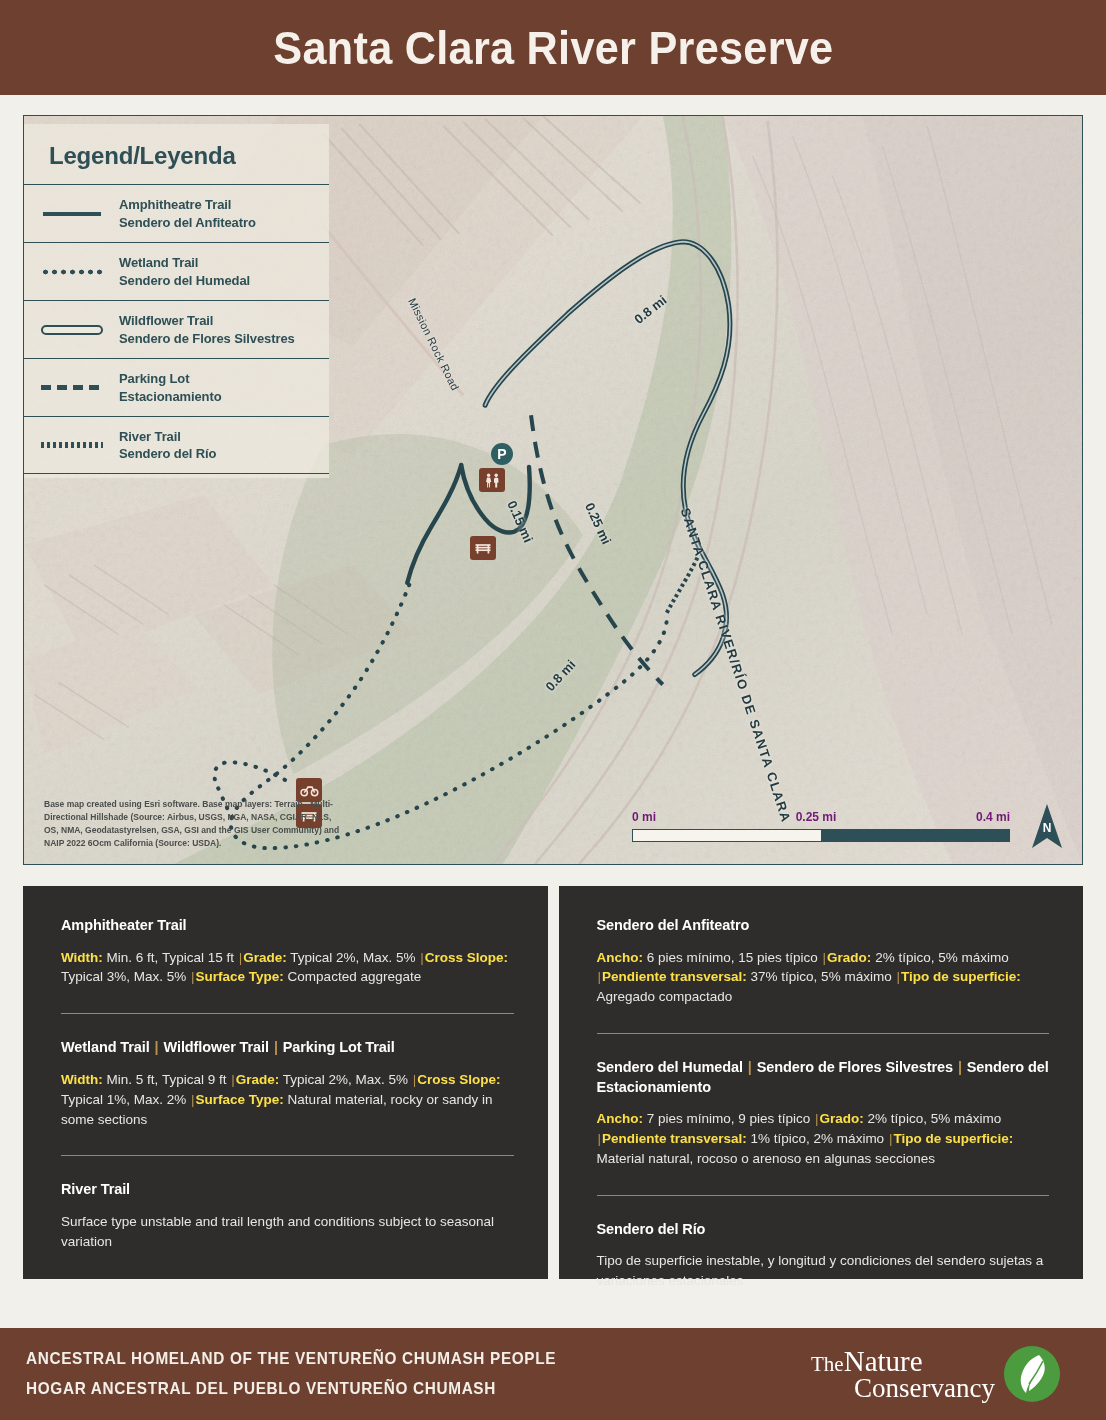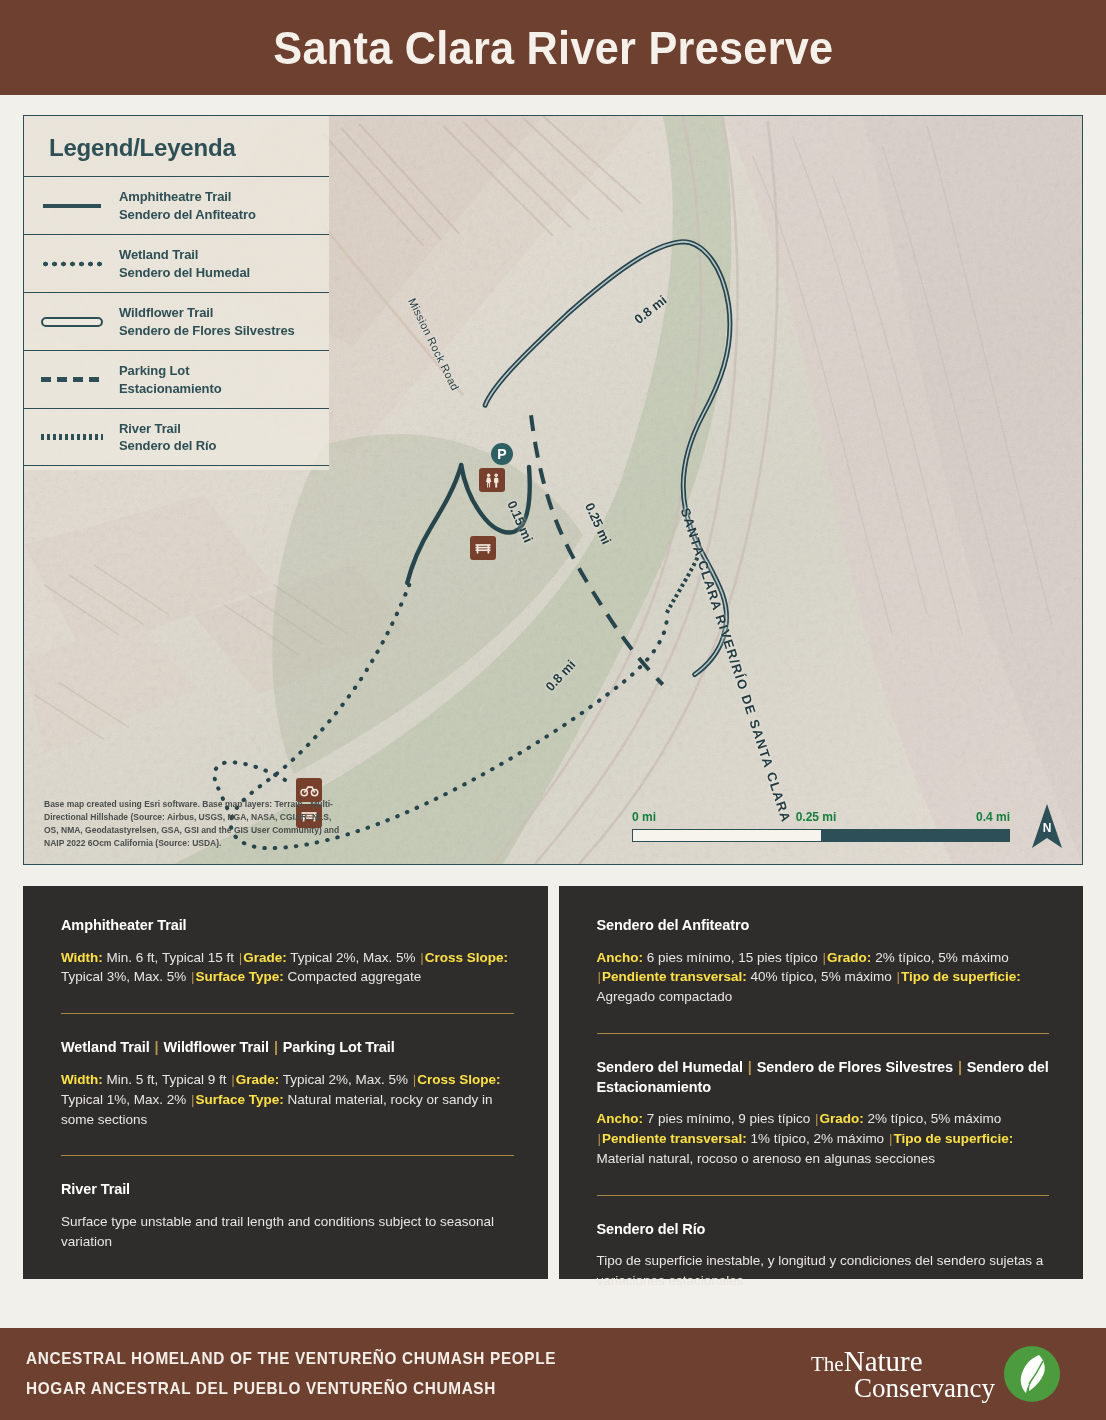--- a/index.html
+++ b/index.html
@@ -35,21 +35,21 @@
     border: 1.5px solid #2d4f55;
     overflow: hidden;
     background: #e9e4da;
   }
   .map-canvas { position: absolute; inset: 0; }
   .map-canvas svg { display: block; width: 100%; height: 100%; }
 
   
   .legend {
     position: absolute;
-    left: 0; top: 0;
+    left: 0; top: 8px;
     width: 305px;
     padding: 18px 0 4px 0;
     background: rgba(238,233,223,0.74);
   }
   .legend-title {
     font-size: 24px;
     font-weight: bold;
     color: #2d4f55;
     padding: 0 0 14px 25px;
     letter-spacing: -0.2px;
@@ -154,21 +154,21 @@
     font-size: 8.5px;
     line-height: 1.52;
     color: #4a4e4c;
     font-weight: bold;
   }
 
   
   .scalebar { position: absolute; right: 72px; bottom: 22px; width: 378px; }
   .scale-nums {
     display: flex; justify-content: space-between;
-    font-size: 12px; font-weight: bold; color: #15803d;
+    font-size: 12px; font-weight: bold; color: #701a75;
     margin-bottom: 5px;
   }
   .scale-bar-track {
     display: flex; height: 13px;
     border: 1.2px solid #2d4f55;
   }
   .scale-seg-light { flex: 1; background: #f7f4ee; }
   .scale-seg-dark { flex: 1; background: #2d5058; }
   .north {
     position: absolute; right: 18px; bottom: 14px;
@@ -518,21 +518,21 @@
     <div class="panel-block">
       <div class="sect-title">River Trail</div>
       <div class="sect-body">Surface type unstable and trail length and conditions subject to seasonal variation</div>
     </div>
   </div>
 
   <div class="panel">
     <div class="panel-block">
       <div class="sect-title">Sendero del Anfiteatro</div>
       <div class="sect-body">
-        <b>Ancho:</b><span> 6 pies mínimo, 15 pies típico </span><span class="pipe">|</span><b>Grado:</b><span> 2% típico, 5% máximo </span><span class="pipe">|</span><b>Pendiente transversal:</b><span> 40% típico, 5% máximo </span><span class="pipe">|</span><b>Tipo de superficie:</b><span> Agregado compactado</span>
+        <b>Ancho:</b><span> 6 pies mínimo, 15 pies típico </span><span class="pipe">|</span><b>Grado:</b><span> 2% típico, 5% máximo </span><span class="pipe">|</span><b>Pendiente transversal:</b><span> 37% típico, 5% máximo </span><span class="pipe">|</span><b>Tipo de superficie:</b><span> Agregado compactado</span>
       </div>
       <div class="divider"></div>
     </div>
 
     <div class="panel-block">
       <div class="sect-title"><span>Sendero del Humedal</span><span class="pipe"> | </span><span>Sendero de Flores Silvestres</span><span class="pipe"> | </span><span>Sendero del Estacionamiento</span></div>
       <div class="sect-body">
         <b>Ancho:</b><span> 7 pies mínimo, 9 pies típico </span><span class="pipe">|</span><b>Grado:</b><span> 2% típico, 5% máximo </span><span class="pipe">|</span><b>Pendiente transversal:</b><span> 1% típico, 2% máximo </span><span class="pipe">|</span><b>Tipo de superficie:</b><span> Material natural, rocoso o arenoso en algunas secciones</span>
       </div>
       <div class="divider"></div>

